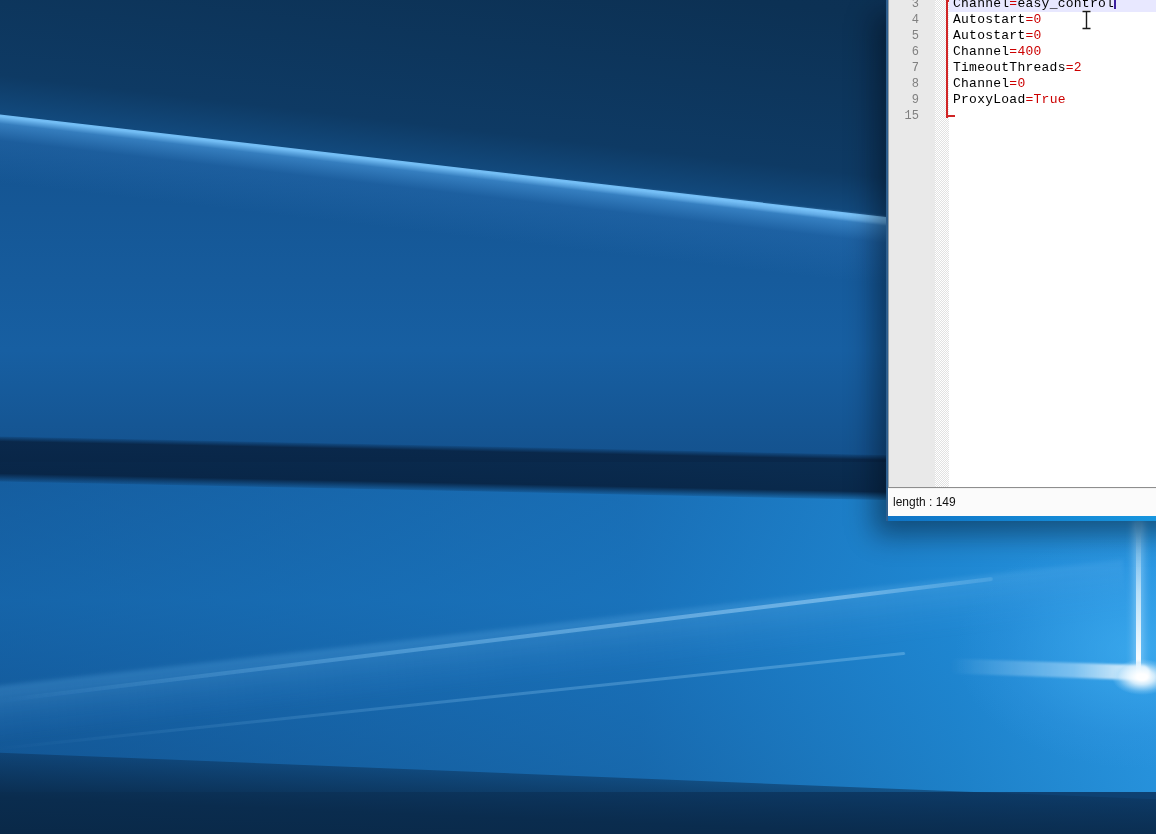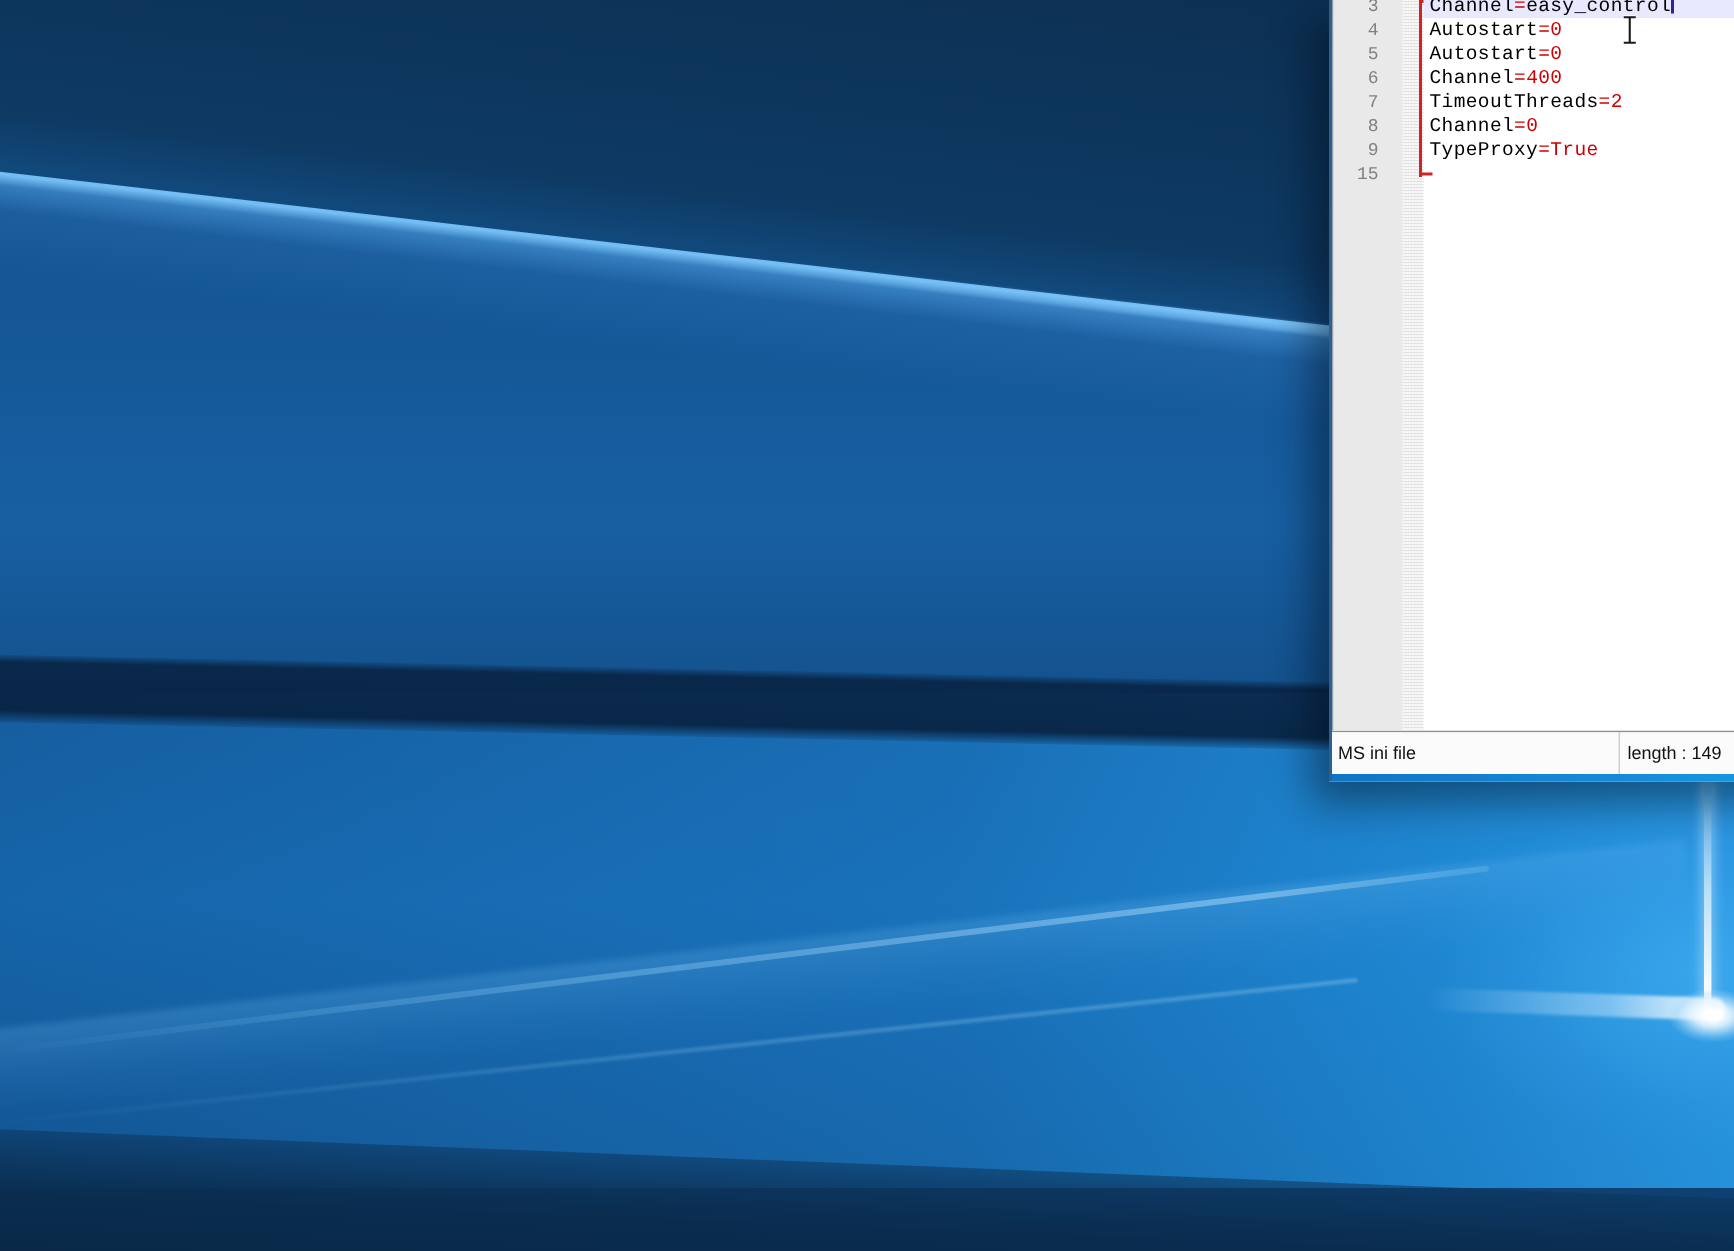--- a/index.html
+++ b/index.html
@@ -125,32 +125,31 @@
           <div class="content"><span class="k">TimeoutThreads</span><span class="eq">=</span><span class="v">2</span></div>
         </div>
         <div class="row">
           <div class="num">8</div>
           <div class="fold"></div>
           <div class="content"><span class="k">Channel</span><span class="eq">=</span><span class="v">0</span></div>
         </div>
         <div class="row">
           <div class="num">9</div>
           <div class="fold"></div>
-          <div class="content"><span class="k">TypeProxy</span><span class="eq">=</span><span class="v">True</span></div>
+          <div class="content"><span class="k">ProxyLoad</span><span class="eq">=</span><span class="v">True</span></div>
         </div>
         <div class="row">
           <div class="num">15</div>
           <div class="fold"></div>
           <div class="content"><span class="k"></span><span class="eq"></span><span class="v"></span></div>
         </div>
       </div>
     </div>
 
     <div class="statusbar">
-      <div class="sb-left">MS ini file</div>
       <div class="sb-right">length : 149</div>
     </div>
     <div class="win-bottom"></div>
   </div>
 
   <div class="mouse">
     <svg width="13" height="20" viewBox="0 0 13 20">
       <g stroke="#ffffff" stroke-width="3.2" fill="none" opacity="0.9">
         <path d="M2.5 1.5 h8 M2.5 18.5 h8 M6.5 1.5 v17"></path>
       </g>

